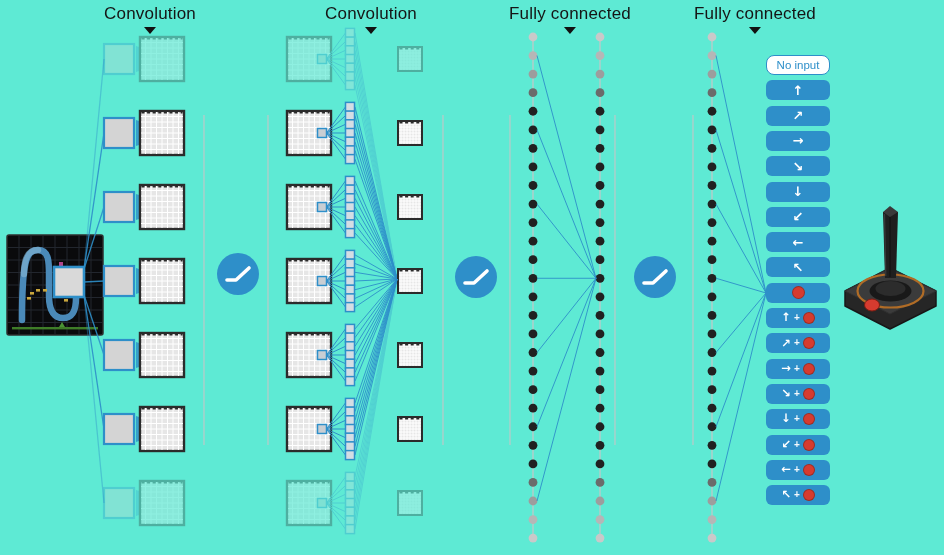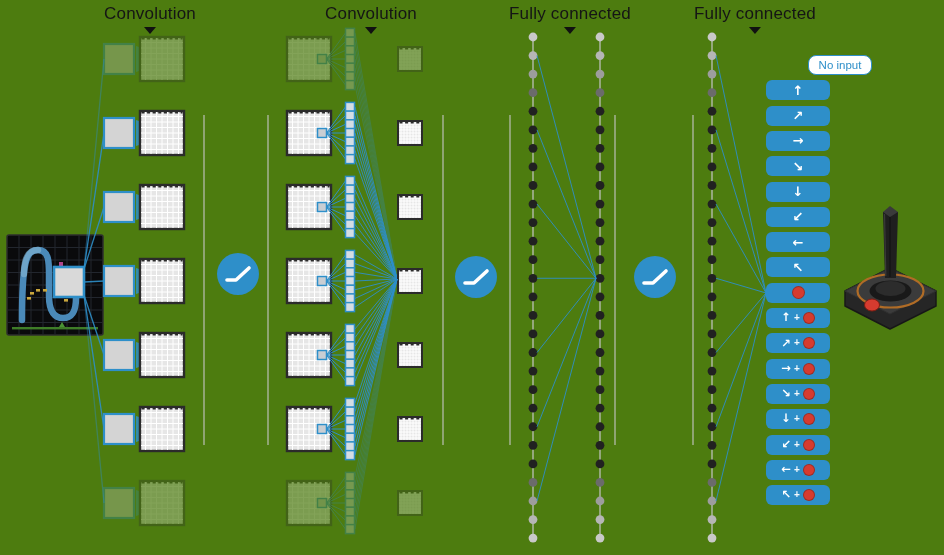--- a/index.html
+++ b/index.html
@@ -1,28 +1,28 @@
 <!DOCTYPE html>
 <html style="--accent: #2e8fc9; --fire: #d63b2f;"><head>
 <meta charset="utf-8">
 <style>
   html,body{margin:0;padding:0;background:#ffffff;}
-  #stage{position:relative;width:944px;height:555px;background:#4d7c0f;overflow:hidden;
+  #stage{position:relative;width:944px;height:555px;background:#5eead4;overflow:hidden;
          font-family:"Liberation Sans",sans-serif;}
   #fig{position:absolute;left:0;top:0;}
   .hdr{position:absolute;top:4px;transform:translateX(-50%);display:flex;flex-direction:column;
        align-items:center;color:#151515;font-size:17px;letter-spacing:.2px;}
   .hdr .tri{width:0;height:0;border-left:6px solid transparent;border-right:6px solid transparent;
        border-top:7px solid #111;margin-top:3px;}
   #actions{position:absolute;left:0;top:0;}
   .act{position:absolute;left:766px;width:64px;height:20px;border-radius:6px;box-sizing:border-box;
        display:flex;align-items:center;justify-content:center;gap:3px;}
   .act.blue{background:var(--accent);color:#fff;}
   .act.none{background:#fff;border:1.7px solid var(--accent);color:var(--accent);
-       font-size:11.5px;border-radius:8px;margin-left:42px;}
+       font-size:11.5px;border-radius:8px;}
   .arrow{font-family:"DejaVu Sans",sans-serif;font-weight:bold;font-size:13px;line-height:1;}
   .act.combo .arrow{font-size:11.5px;}
   .plus{font-size:10px;line-height:1;opacity:.95;font-weight:bold;}
   .fire-dot{width:12px;height:12px;border-radius:50%;background:var(--fire);
        border:1px solid rgba(0,0,0,.25);box-sizing:border-box;}
   .act.fire .fire-dot{width:13px;height:13px;}
 </style>
 </head>
 <body>
 

